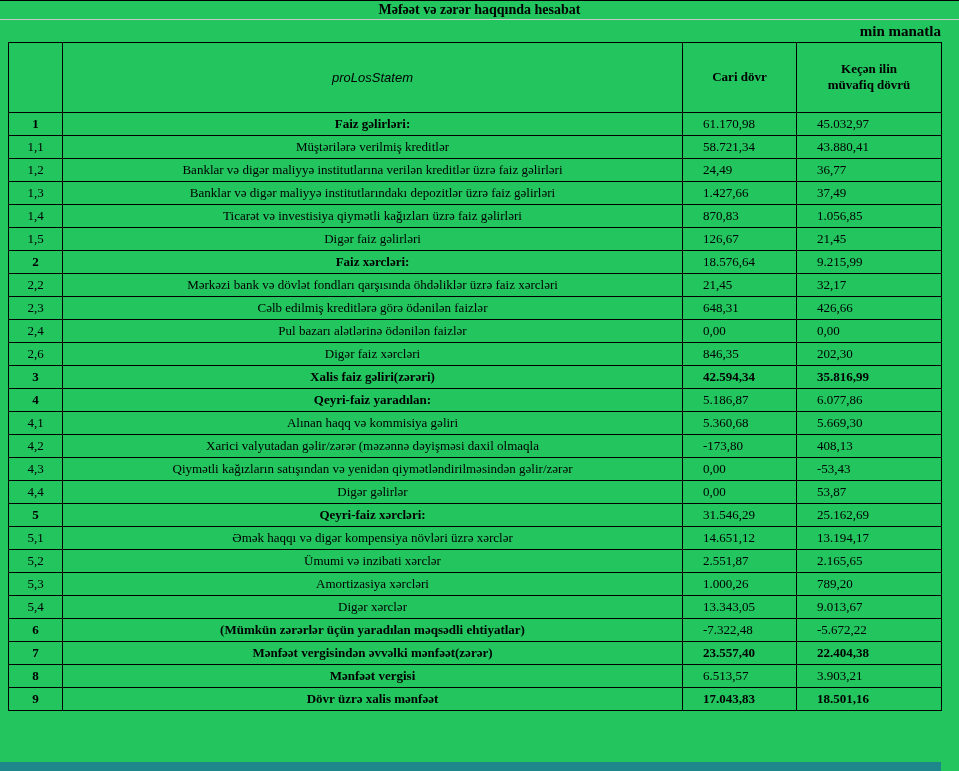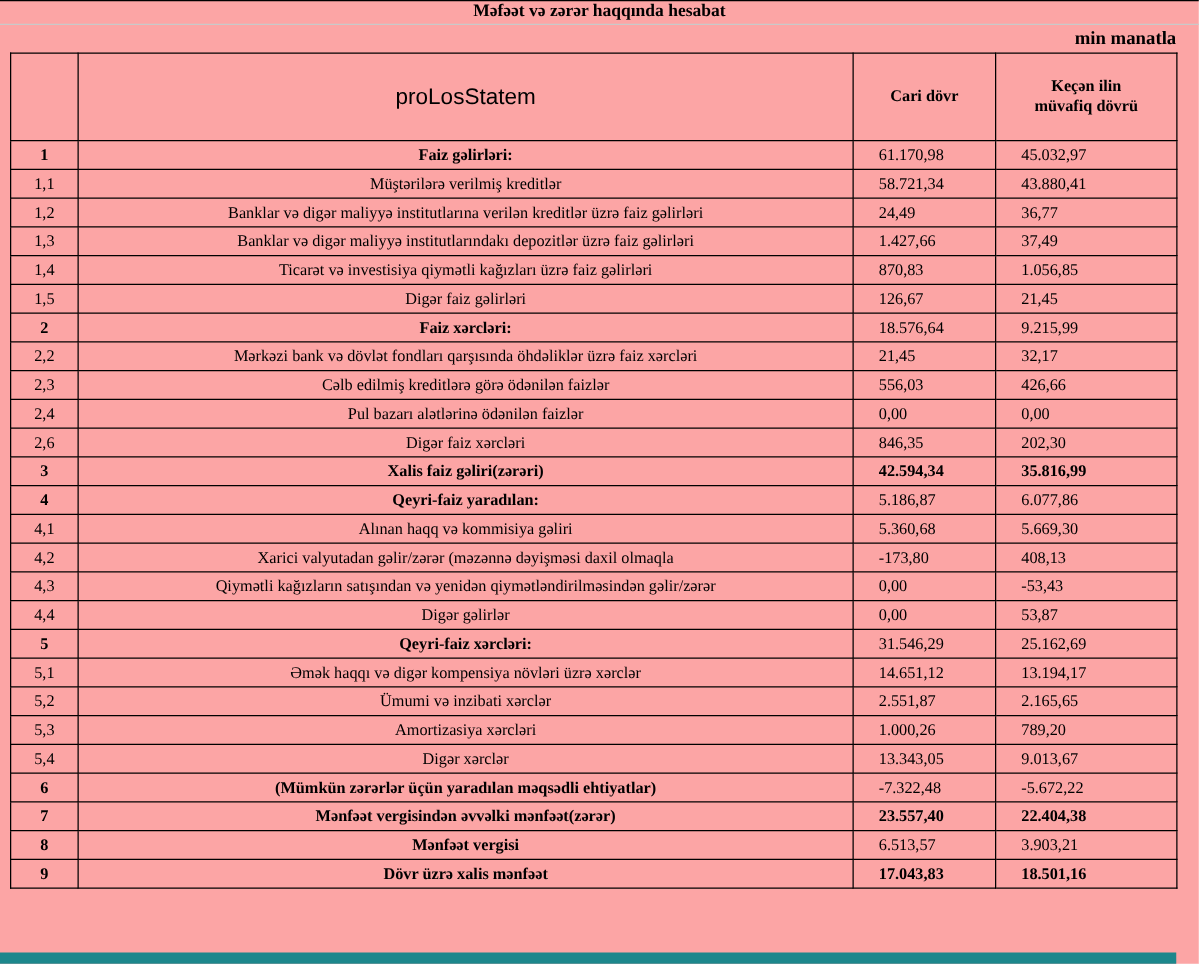--- a/index.html
+++ b/index.html
@@ -2,40 +2,40 @@
 <html><head>
 <meta charset="utf-8">
 <style>
   * { box-sizing: border-box; margin: 0; padding: 0; }
   html, body { background: #fff; }
   body {
     width: 959px; height: 771px;
     font-family: "Liberation Serif", "DejaVu Serif", serif;
     color: #000; overflow: hidden;
   }
-  .page { position: relative; width: 959px; height: 771px; border-top: 1px solid #000; background: #fca5a5; }
+  .page { position: relative; width: 959px; height: 771px; border-top: 1px solid #000; background: #22c55e; }
   .title-row {
     height: 19px; text-align: center; font-weight: bold; font-size: 14px;
     padding-top: 1px; border-bottom: 1px solid #c9c9c9;
   }
   .unit-row {
     height: 22px; text-align: right; font-weight: bold; font-size: 15px;
     padding: 3px 18px 0 0;
   }
   table.report {
     border-collapse: collapse; table-layout: fixed;
     margin-left: 8px; width: 933px;
   }
   table.report th, table.report td {
     border: 1px solid #000; font-size: 13px; overflow: hidden;
   }
   thead th { font-weight: bold; height: 48px; text-align: center; vertical-align: middle; }
   thead th.label-head {
     font-family: "Liberation Sans", "DejaVu Sans", sans-serif;
-    font-weight: normal; font-size: 18px;
+    font-weight: normal; font-size: 13px; font-style: italic;
   }
   thead th.prev-head { padding: 18px 27px; line-height: 1.25; }
   tbody td { height: 23px; white-space: nowrap; vertical-align: middle; }
   td.num-cell   { text-align: center; }
   td.label-cell { text-align: center;  padding: 0 4px; }
   td.value-cell { text-align: left; padding: 0 20px; }
   .bold { font-weight: bold; }
   .tab-strip {
     position: absolute; left: 0; bottom: 0;
     width: 941px; height: 9px;
@@ -110,21 +110,21 @@
     </tr>
         <tr>
       <td class="num-cell">2,2</td>
       <td class="label-cell">Mərkəzi bank və dövlət fondları qarşısında öhdəliklər üzrə faiz xərcləri</td>
       <td class="value-cell">21,45</td>
       <td class="value-cell">32,17</td>
     </tr>
         <tr>
       <td class="num-cell">2,3</td>
       <td class="label-cell">Cəlb edilmiş kreditlərə görə ödənilən faizlər</td>
-      <td class="value-cell">556,03</td>
+      <td class="value-cell">648,31</td>
       <td class="value-cell">426,66</td>
     </tr>
         <tr>
       <td class="num-cell">2,4</td>
       <td class="label-cell">Pul bazarı alətlərinə ödənilən faizlər</td>
       <td class="value-cell">0,00</td>
       <td class="value-cell">0,00</td>
     </tr>
         <tr>
       <td class="num-cell">2,6</td>

